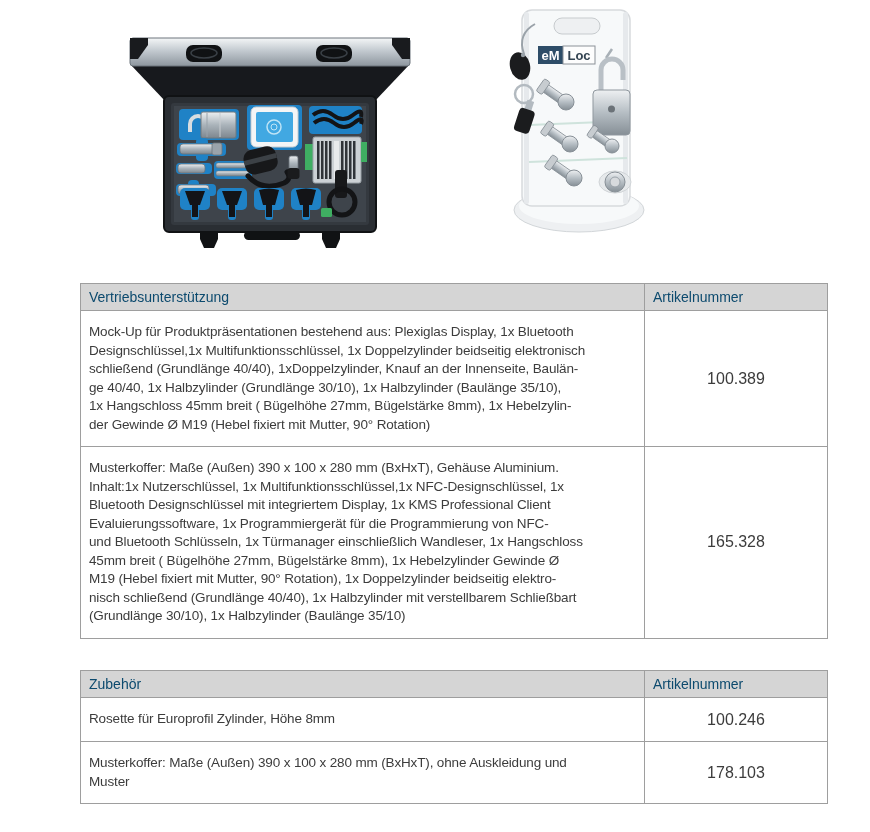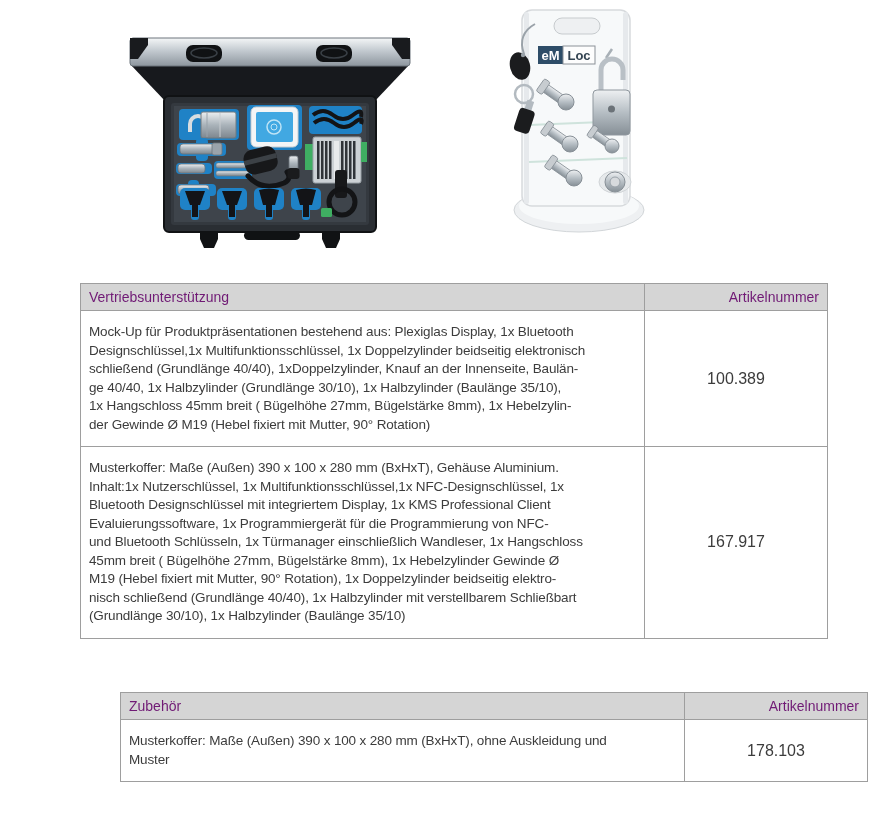--- a/index.html
+++ b/index.html
@@ -6,30 +6,30 @@
   body{
     width:870px;height:832px;position:relative;background:#ffffff;
     font-family:"Liberation Sans", sans-serif;color:#3c3c3c;overflow:hidden;
   }
   .fig{position:absolute;}
   #fig-case{left:108px;top:10px;width:324px;height:248px;}
   #fig-stand{left:482px;top:4px;width:198px;height:234px;}
 
   .tbl-wrap{position:absolute;left:80px;width:748px;}
   #tbl-1{top:283px;}
-  #tbl-2{top:692px;margin-left:40px;}
+  #tbl-2{top:670px;}
   table.dtable{border-collapse:collapse;width:748px;table-layout:fixed;}
   .dtable col.c-art{width:183px;}
   .dtable th,.dtable td{border:1px solid #9e9e9e;}
   .dtable th{
-    background:#d5d5d5;font-weight:normal;font-size:14px;color:#701a75;
+    background:#d5d5d5;font-weight:normal;font-size:14px;color:#0c4a6e;
     padding:4px 8px;height:18px;
   }
   .dtable th.title{text-align:left;}
-  .dtable th.artcol{text-align:right;}
+  .dtable th.artcol{text-align:left;}
   .dtable td.desc{
     padding:12px 8px;font-size:13.5px;line-height:18.5px;
     white-space:pre-line;letter-spacing:-0.15px;vertical-align:middle;
   }
   .dtable td.art{text-align:center;font-size:16px;vertical-align:middle;}
   #tbl-2 .dtable td.desc{height:19px;}
 </style>
 </head>
 <body>
 
@@ -290,39 +290,43 @@
       <tr>
         <td class="desc">Musterkoffer: Maße (Außen) 390 x 100 x 280 mm (BxHxT), Gehäuse Aluminium.
 Inhalt:1x Nutzerschlüssel, 1x Multifunktionsschlüssel,1x NFC-Designschlüssel, 1x
 Bluetooth Designschlüssel mit integriertem Display, 1x KMS Professional Client
 Evaluierungssoftware, 1x Programmiergerät für die Programmierung von NFC-
 und Bluetooth Schlüsseln, 1x Türmanager einschließlich Wandleser, 1x Hangschloss
 45mm breit ( Bügelhöhe 27mm, Bügelstärke 8mm), 1x Hebelzylinder Gewinde Ø
 M19 (Hebel fixiert mit Mutter, 90° Rotation), 1x Doppelzylinder beidseitig elektro-
 nisch schließend (Grundlänge 40/40), 1x Halbzylinder mit verstellbarem Schließbart
 (Grundlänge 30/10), 1x Halbzylinder (Baulänge 35/10)</td>
-        <td class="art">167.917</td>
+        <td class="art">165.328</td>
       </tr>
     </tbody>
   </table>
 </div>
 
 <div class="tbl-wrap" id="tbl-2">
   <table class="dtable">
     <colgroup>
         <col class="c-desc">
         <col class="c-art">
       </colgroup>
     <thead>
       <tr>
         <th class="title">Zubehör</th>
         <th class="artcol">Artikelnummer</th>
       </tr>
     </thead>
     <tbody>
       <tr>
+        <td class="desc">Rosette für Europrofil Zylinder, Höhe 8mm</td>
+        <td class="art">100.246</td>
+      </tr>
+      <tr>
         <td class="desc">Musterkoffer: Maße (Außen) 390 x 100 x 280 mm (BxHxT), ohne Auskleidung und
 Muster</td>
         <td class="art">178.103</td>
       </tr>
     </tbody>
   </table>
 </div>
 
 </body></html>

